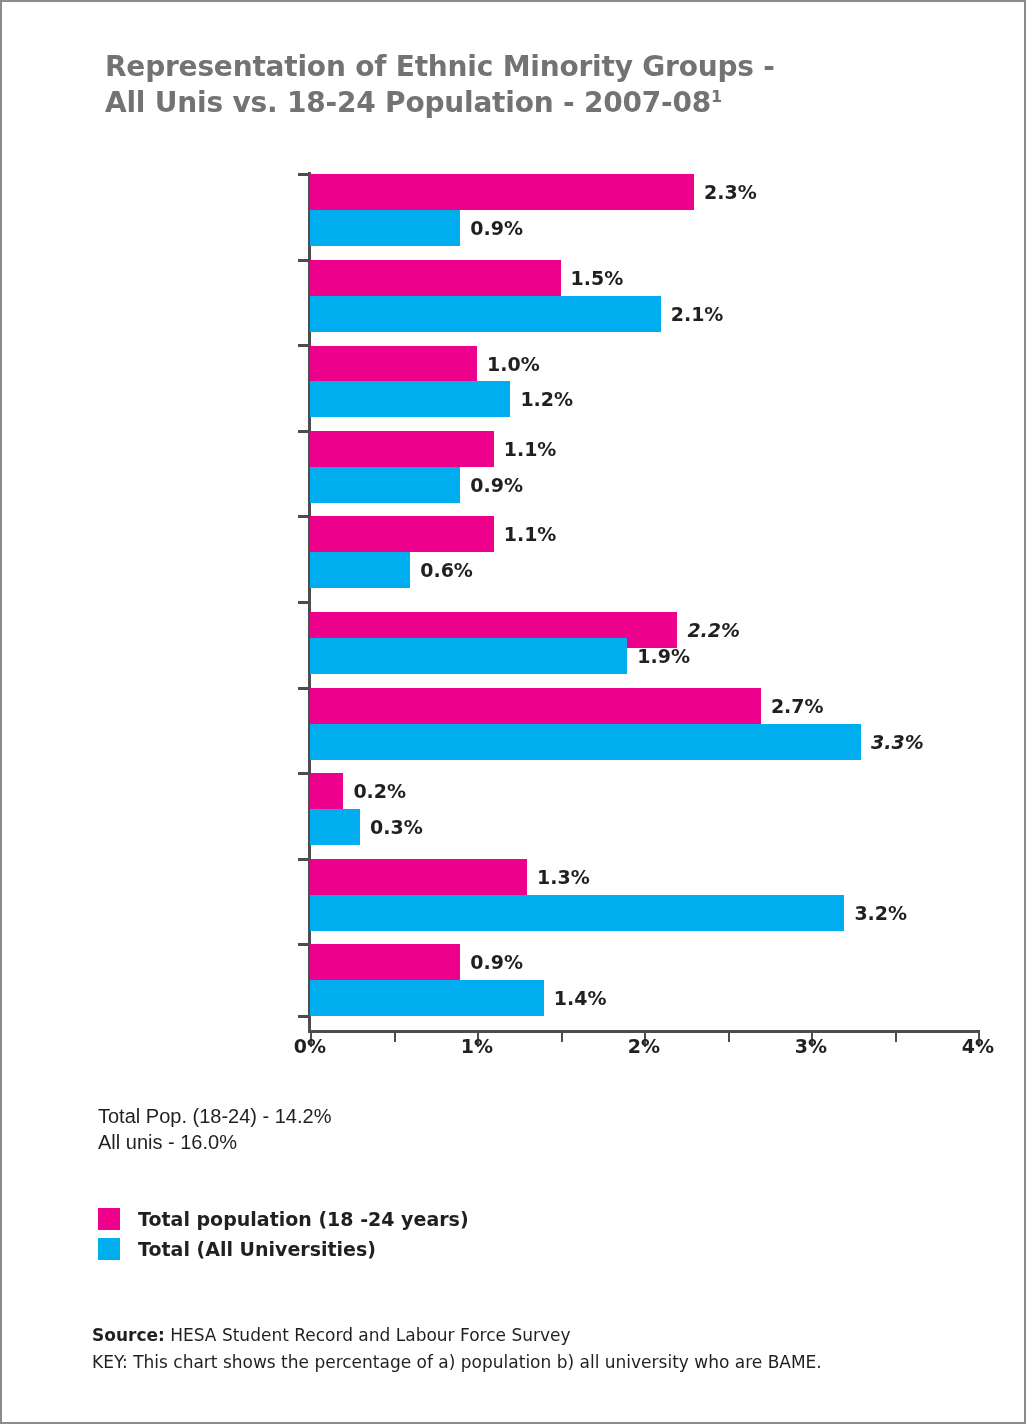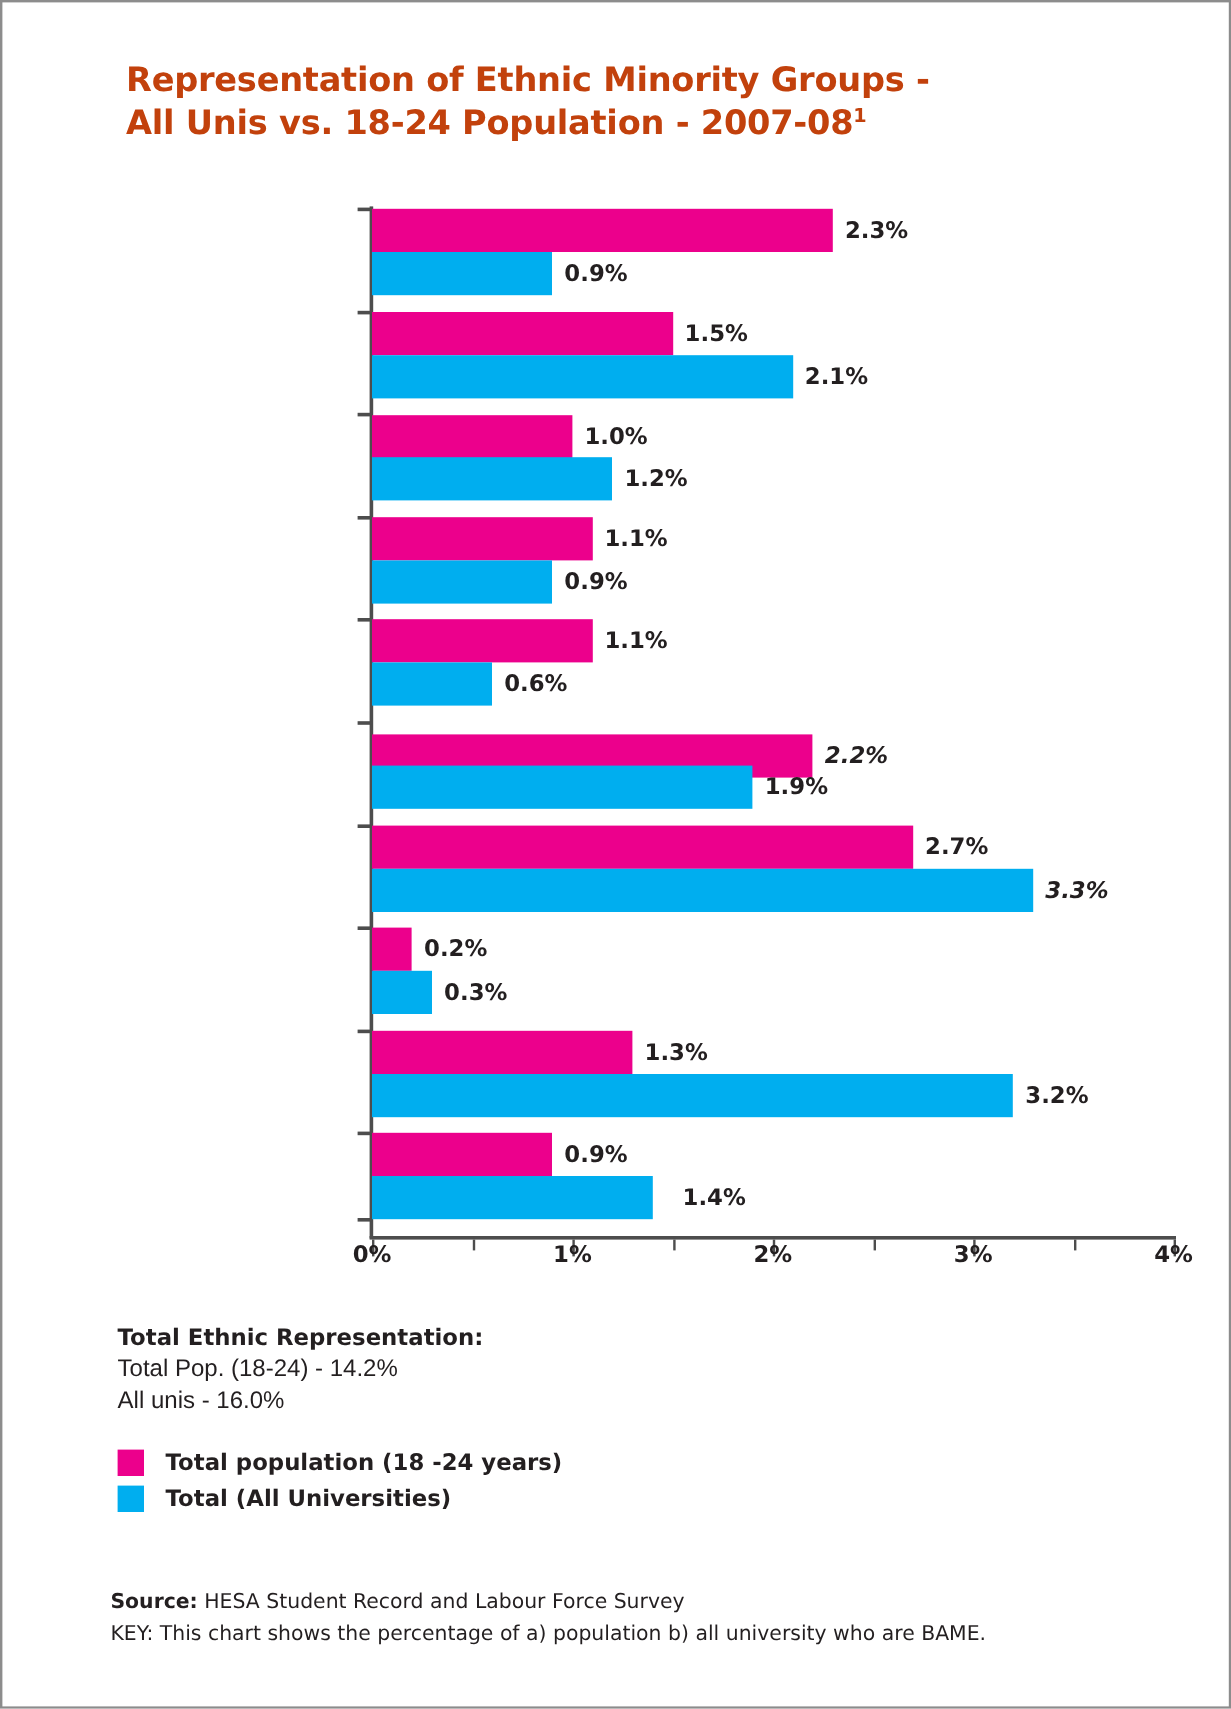--- a/index.html
+++ b/index.html
@@ -27,21 +27,21 @@
     left: 103px;
     top: 47px;
     width: 820px;
   }
   .title-line {
     font-family: "DejaVu Sans", sans-serif;
     font-weight: bold;
     font-size: 28px;
     line-height: 36px;
     letter-spacing: -0.2px;
-    color: #c2410c;
+    color: #737373;
     white-space: nowrap;
   }
   .title-line sup {
     font-size: 16px;
     vertical-align: super;
     line-height: 0;
   }
 
   
   #chart {
@@ -303,21 +303,21 @@
           </div>
         </div>
         <div class="cat-group" style="top: 770.4px;">
           <div class="ytick" style="top: -1px;"></div>
           <div class="bar-row" style="top: 0px; width: 100%;">
             <div class="bar pink" style="width: 150.3px;"></div>
             <div class="bar-value" style="left: 160.3px;">0.9%</div>
           </div>
           <div class="bar-row" style="top: 36px; width: 100%;">
             <div class="bar blue" style="width: 233.8px;"></div>
-            <div class="bar-value" style="left: 243.8px; margin-left: 15px;">1.4%</div>
+            <div class="bar-value" style="left: 243.8px;">1.4%</div>
           </div>
         </div>
         <div class="ytick" style="top: 841.4px;"></div>
       </div>
     <div id="xaxis-layer">
         <div class="xtick major" style="left: 308px;"></div>
         <div class="xlabel" style="left: 308px;">0%</div>
         <div class="xtick major" style="left: 475px;"></div>
         <div class="xlabel" style="left: 475px;">1%</div>
         <div class="xtick major" style="left: 642px;"></div>
@@ -327,21 +327,20 @@
         <div class="xtick major" style="left: 976px;"></div>
         <div class="xlabel" style="left: 976px;">4%</div>
         <div class="xtick minor" style="left: 391.5px;"></div>
         <div class="xtick minor" style="left: 558.5px;"></div>
         <div class="xtick minor" style="left: 725.5px;"></div>
         <div class="xtick minor" style="left: 892.5px;"></div>
       </div>
   </div>
 
   <div class="summary">
-    <div class="summary-title">Total Ethnic Representation:</div>
     <div class="summary-line">Total Pop. (18-24) - 14.2%</div>
     <div class="summary-line">All unis - 16.0%</div>
   </div>
 
   <div class="legend" id="legend">
       <div class="legend-item">
         <span class="legend-swatch" style="background: rgb(236, 0, 140);"></span>
         <span class="legend-label">Total population (18 -24 years)</span>
       </div>
       <div class="legend-item">

